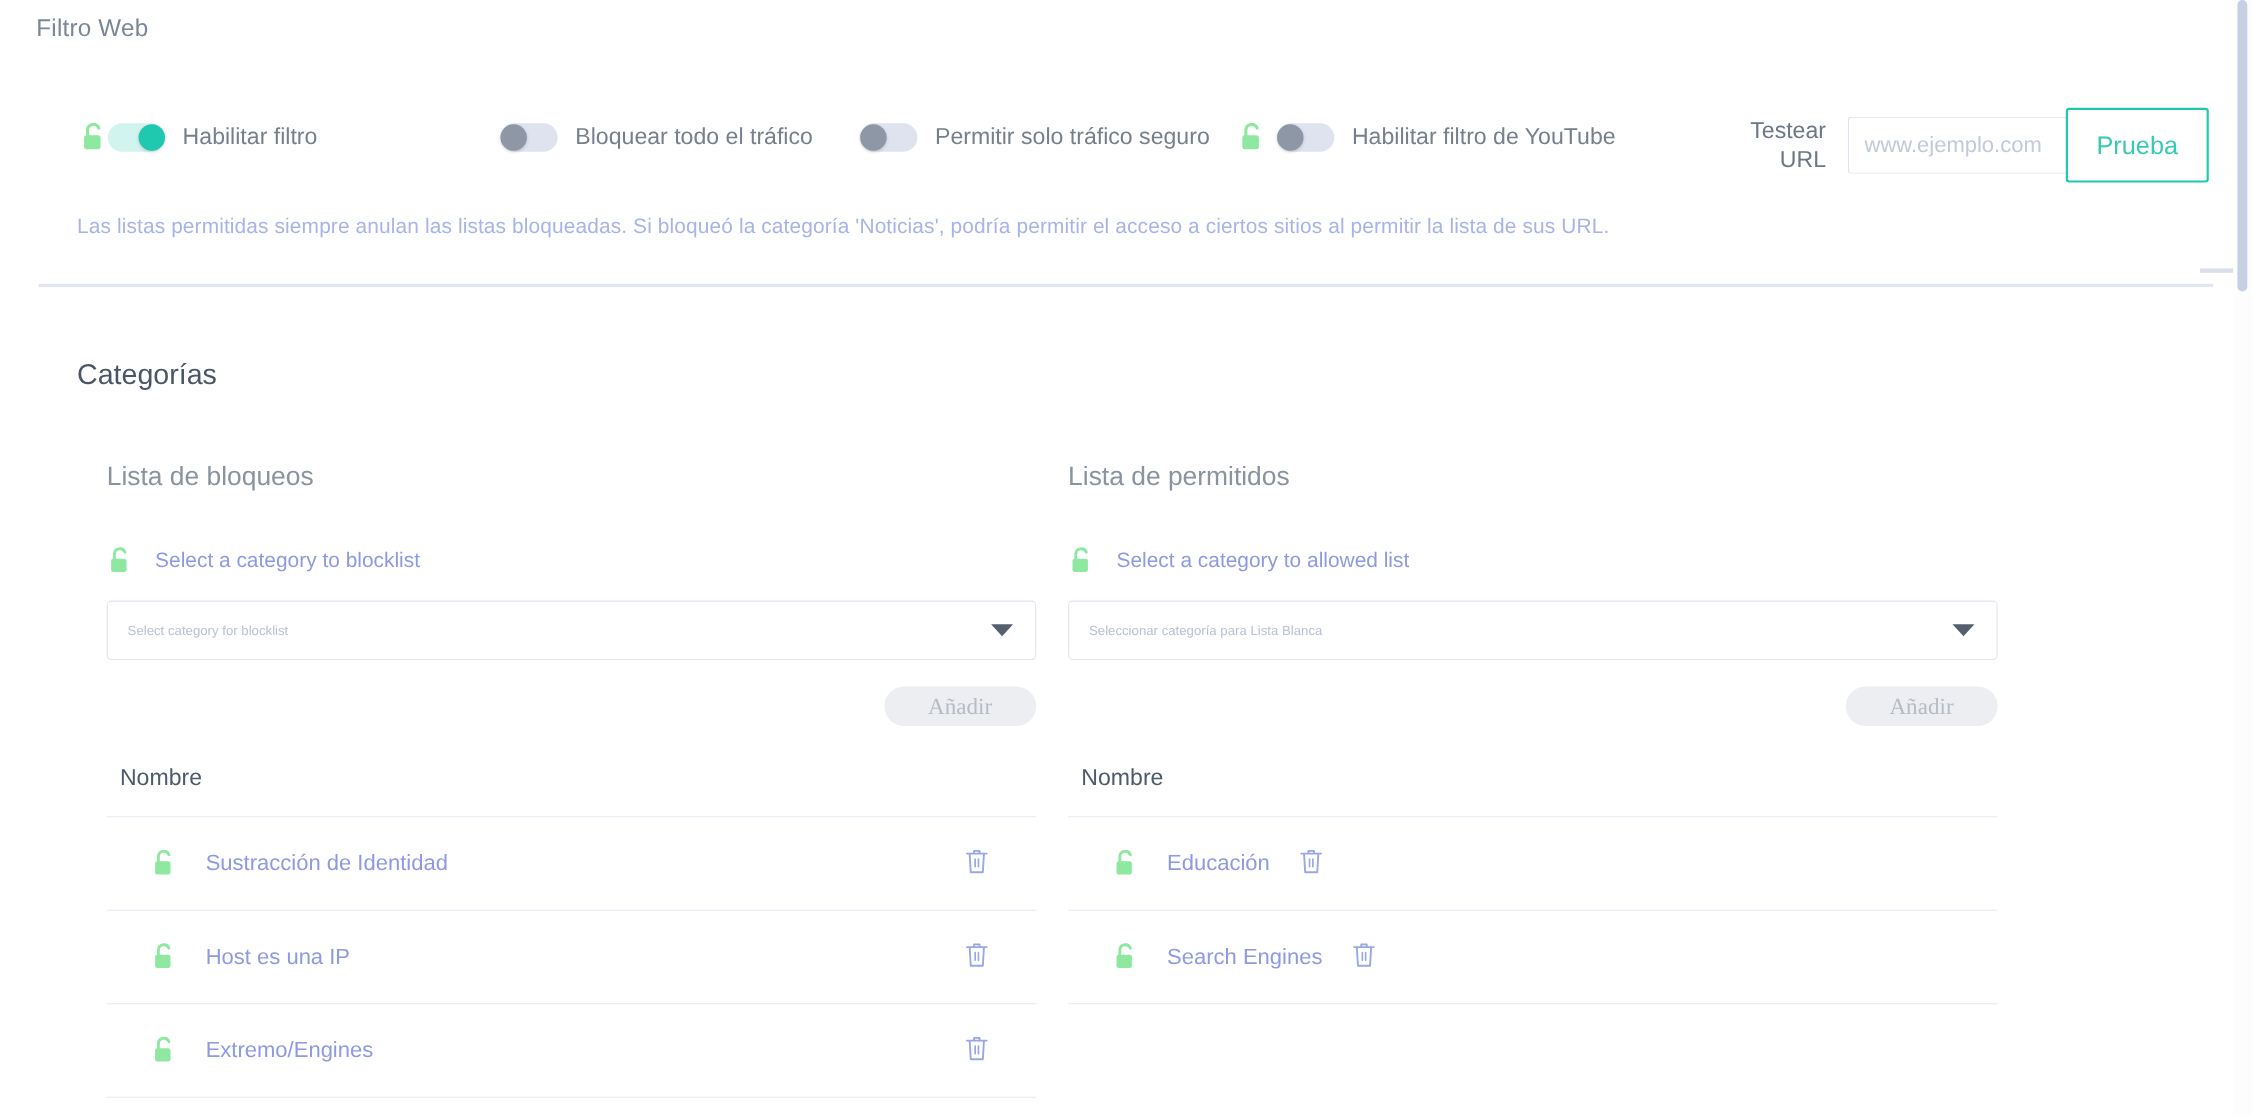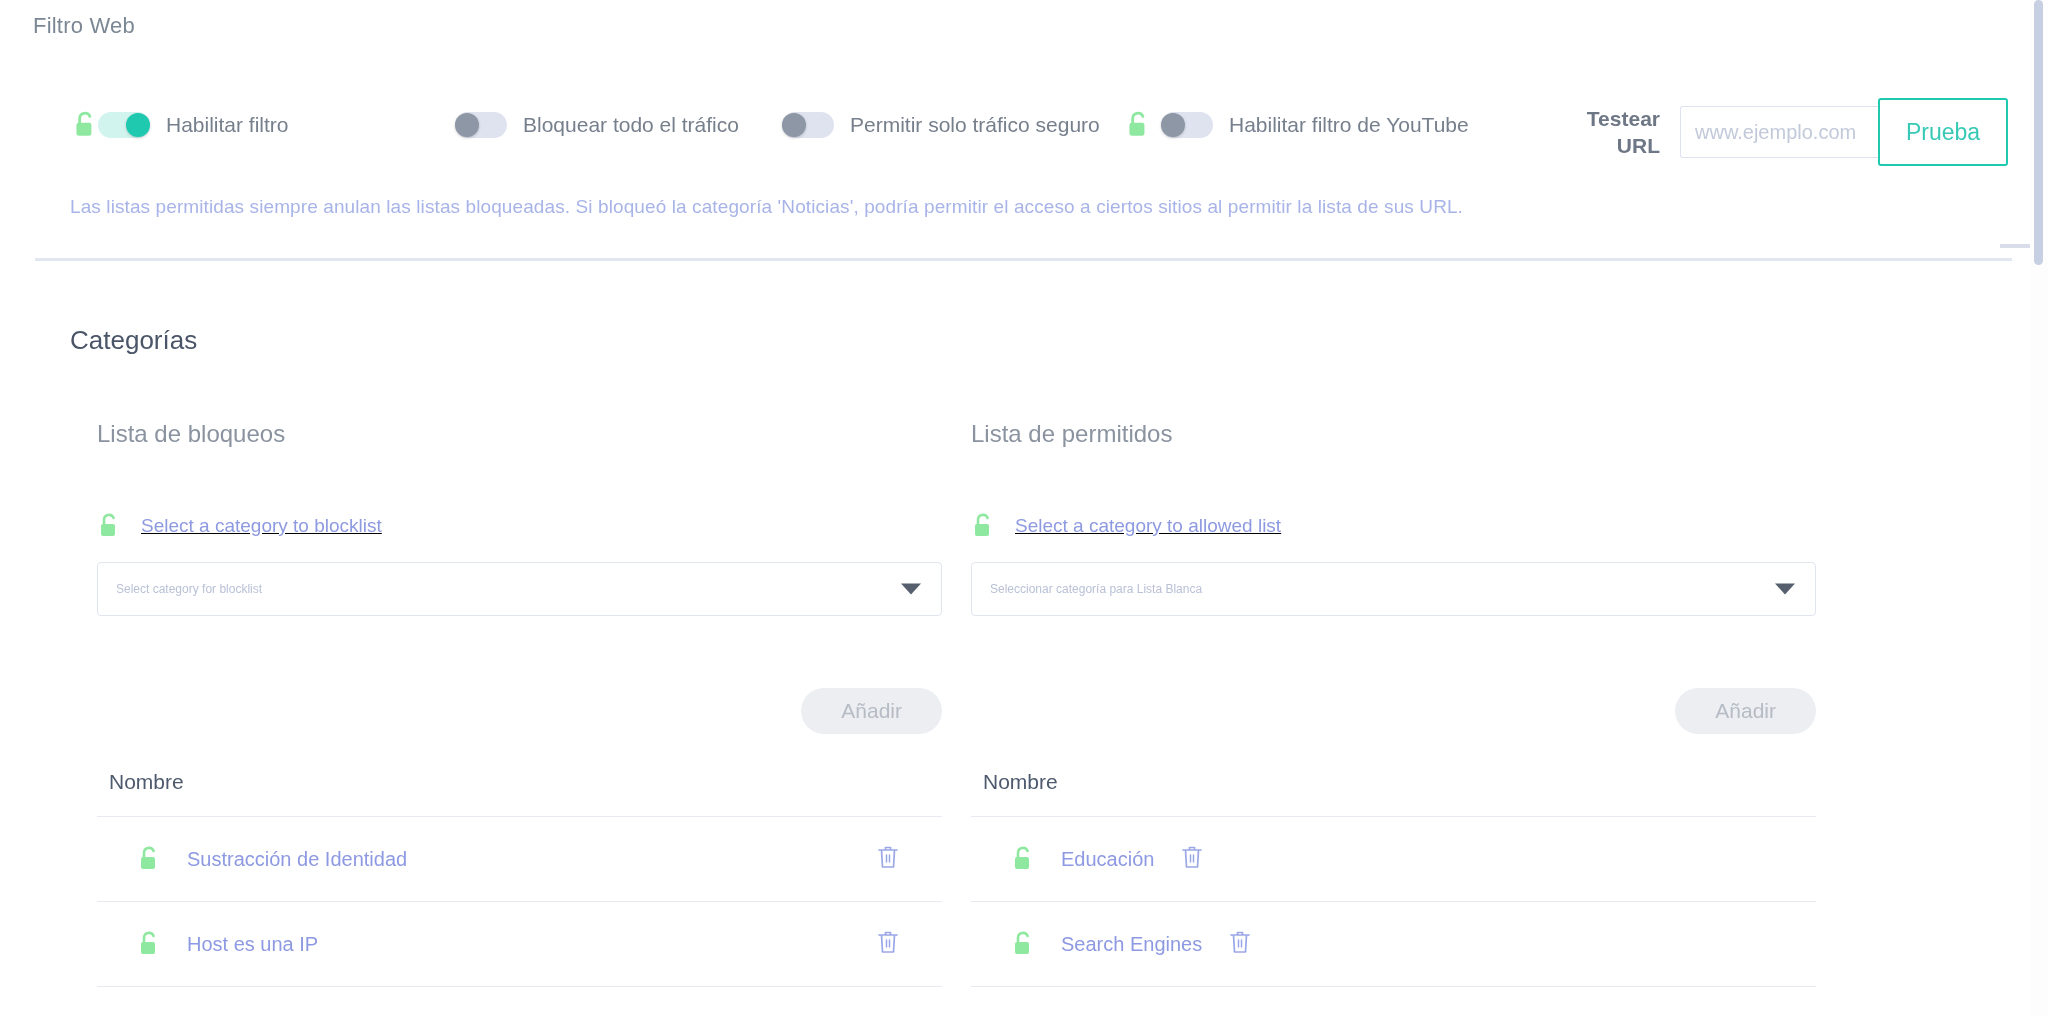--- a/index.html
+++ b/index.html
@@ -36,21 +36,21 @@
   .switch.on { background: #d2f4ef; }
   .switch.on .knob { right: 0px; background: #1ec9b0; }
   .tg-label {
     margin-left: 16px; font-size: 21px; color: #767f8c; white-space: nowrap;
   }
 
   
   .test-url-wrap { position: absolute; right: 40px; top: 98px; display: flex; align-items: center; }
   .test-url-label {
     font-size: 21px; color: #6e7785; text-align: right; line-height: 27px;
-    width: 86px; margin-right: 20px; font-weight: bold;
+    width: 86px; margin-right: 20px;
   }
   .url-input {
     width: 198px; height: 52px; border: 1px solid #dfe3ef; border-right: none;
     border-radius: 3px 0 0 3px; background: #fff; outline: none;
     font-size: 20px; color: #4c1d95; padding: 0 14px;
     font-family: "Liberation Sans", sans-serif;
   }
   .url-input::placeholder { color: #c2c9da; }
   .test-btn {
     width: 130px; height: 68px; border: 2px solid #1ec9b0; background: #fff;
@@ -75,42 +75,41 @@
     position: absolute; left: 70px; top: 325px;
     font-size: 26px; color: #4a5568; font-weight: 400;
   }
 
   .col { position: absolute; top: 420px; }
   .col.left  { left: 97px;  width: 845px; }
   .col.right { left: 971px; width: 845px; }
 
   .col-title { font-size: 24px; color: #8a939f; font-weight: 400; }
 
-  .sub-row { display: flex; align-items: center; margin-top: 64px; text-decoration: underline; }
+  .sub-row { display: flex; align-items: center; margin-top: 48px; }
   .sub-row .lock-icon { width: 24px; height: 28px; }
   .sub-label { margin-left: 20px; font-size: 19px; color: #8e9ae0; }
 
   .select-box {
     margin-top: 22px; height: 54px; border: 1px solid #e1e5f0; border-radius: 4px;
     background: #fff; display: flex; align-items: center; padding: 0 18px;
     position: relative; cursor: pointer;
   }
   .select-placeholder { font-size: 12px; color: #b9c1d6; }
   .caret {
     position: absolute; right: 20px; top: 50%; transform: translateY(-50%);
     width: 0; height: 0; border-left: 10px solid transparent;
     border-right: 10px solid transparent; border-top: 11px solid #555f6d;
   }
 
   .add-btn-wrap { display: flex; justify-content: flex-end; margin-top: 24px; }
   .add-btn {
     background: #eceef1; color: #b6bcc5; border: none; border-radius: 26px;
-    height: 46px; padding: 0 40px; font-size: 21px; cursor: pointer;
-    font-family: Liberation Sans, sans-serif;
-    margin-top: 48px;
+    height: 36px; padding: 0 40px; font-size: 21px; cursor: pointer;
+    font-family: Liberation Serif, serif;
   }
 
   .tbl { margin-top: 36px; }
   .tbl-head {
     font-size: 21px; color: #4d5a6d; padding: 0 0 22px 12px;
     border-bottom: 1px solid #e7eaf3;
   }
   .tbl-row {
     display: flex; align-items: center; height: 85px;
     border-bottom: 1px solid #e7eaf3;

